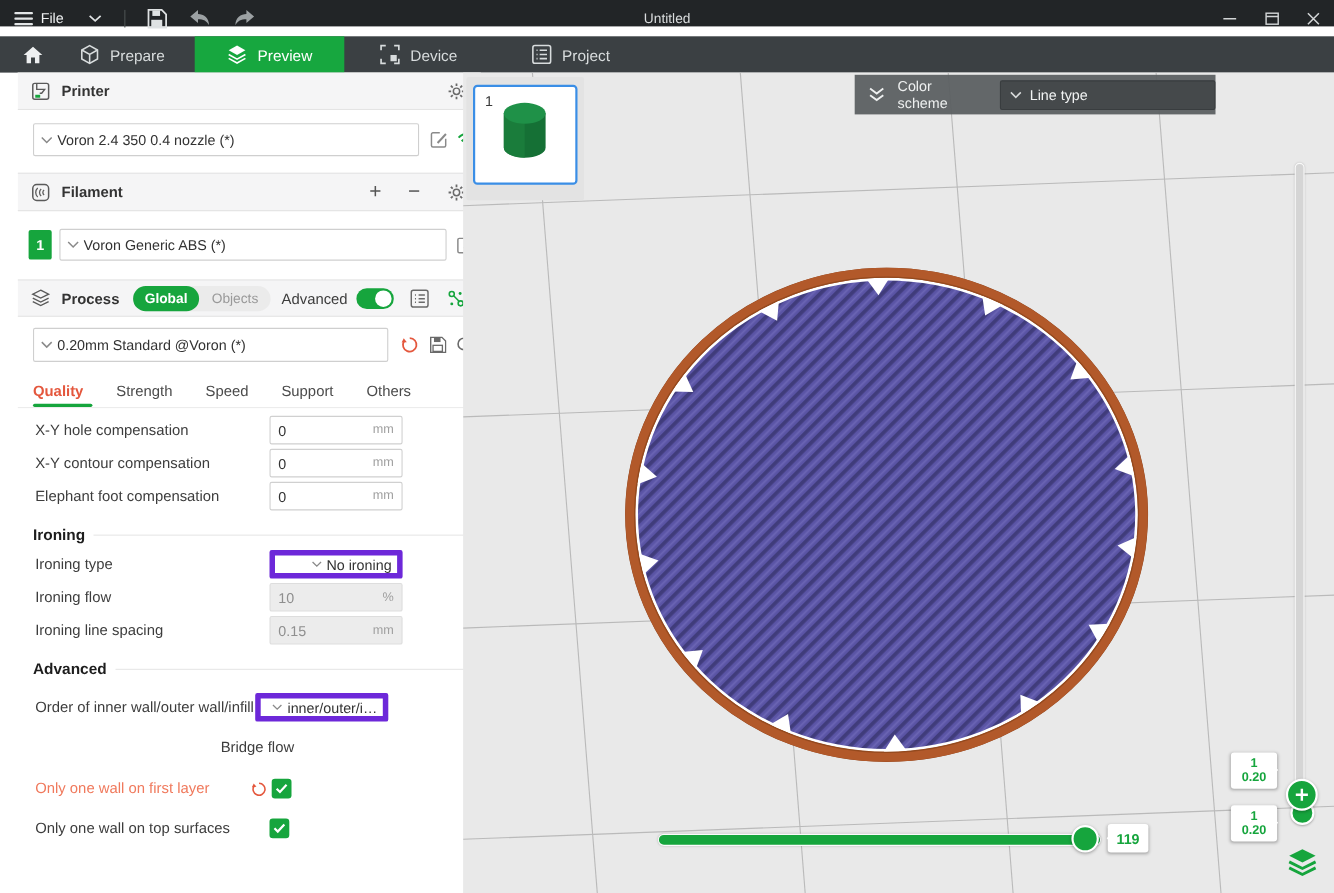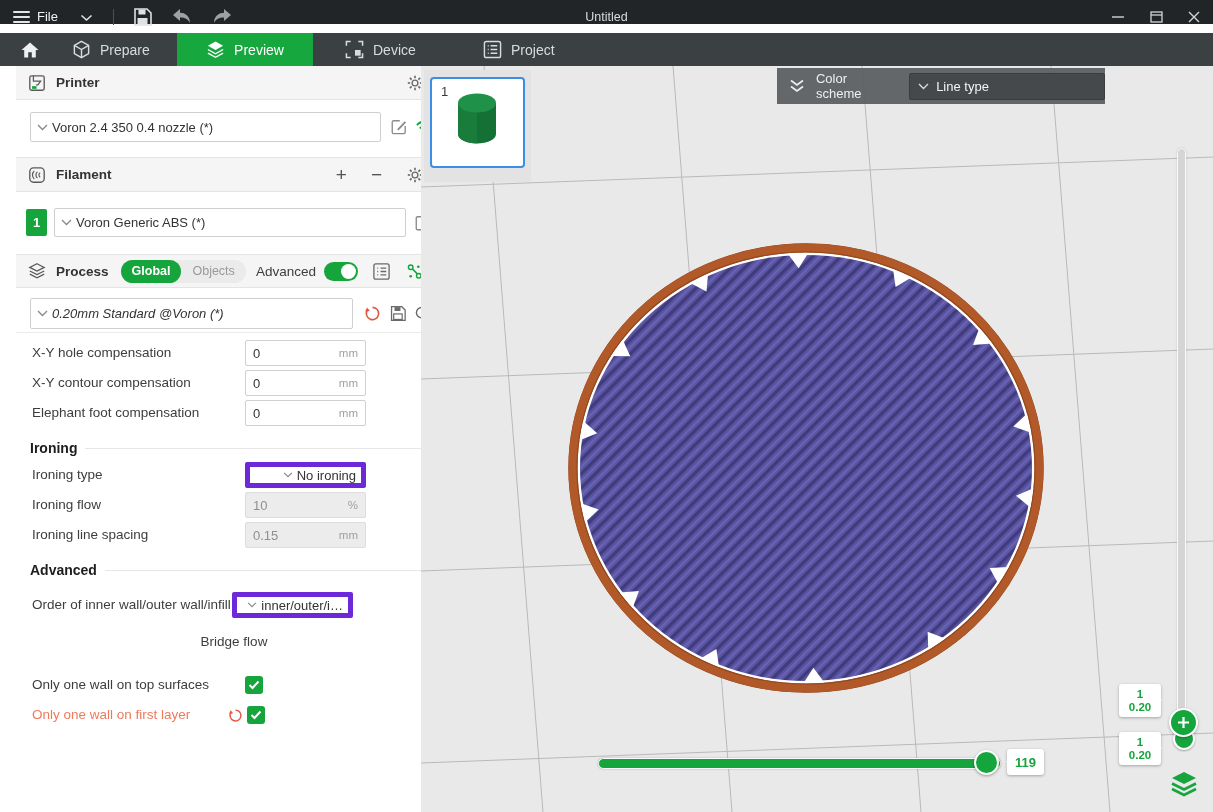--- a/index.html
+++ b/index.html
@@ -293,21 +293,21 @@
         </svg>
       <svg width="19" height="19" viewBox="0 0 20 20" style="margin-left:14px;">
           <circle cx="6" cy="5.5" r="2.4" fill="none" stroke="#16a53d" stroke-width="1.5"></circle>
           <line x1="8" y1="7.5" x2="13" y2="12.5" stroke="#16a53d" stroke-width="1.5"></line>
           <circle cx="14.5" cy="14.5" r="2.4" fill="none" stroke="#16a53d" stroke-width="1.5"></circle>
           <circle cx="14" cy="5" r="1.4" fill="#16a53d"></circle>
           <circle cx="6" cy="15" r="1.4" fill="#16a53d"></circle>
         </svg>
     </div>
 
-    <div class="row" style="margin:10px 0 0 14px;font-style:italic;">
+    <div class="row" style="margin:10px 0 0 14px;">
       <div class="selectbox" style="width:323px;height:31px;">
         <svg width="11" height="7" viewBox="0 0 11 7">
             <polyline points="1,1 5.5,5.5 10,1" fill="none" stroke="#8a8a8a" stroke-width="1.4"></polyline>
           </svg>
         <span class="sel-text">0.20mm Standard @Voron (*)</span>
       </div>
       <svg width="17" height="17" viewBox="0 0 18 18" style="margin-left:11px;">
           <path d="M9 2.5 a6.5 6.5 0 1 1 -5.5 3" fill="none" stroke="#e4573d" stroke-width="1.7"></path>
           <polygon points="1.2,6.8 6.2,6.4 3.2,2.6" fill="#e4573d"></polygon>
         </svg>
@@ -315,20 +315,28 @@
           <path d="M3 2 h12 l4 4 v12 h-16 z" fill="none" stroke="#6a6a6a" stroke-width="1.5"></path>
           <rect x="6.5" y="2.5" width="7" height="4.5" fill="#6a6a6a"></rect>
           <rect x="5.5" y="10.5" width="10" height="6.5" fill="none" stroke="#6a6a6a" stroke-width="1.4"></rect>
         </svg>
       <svg width="18" height="18" viewBox="0 0 20 20" style="margin-left:8px;">
           <circle cx="8.5" cy="8.5" r="5.8" fill="none" stroke="#6a6a6a" stroke-width="1.6"></circle>
           <line x1="13" y1="13" x2="18" y2="18" stroke="#6a6a6a" stroke-width="1.8"></line>
         </svg>
     </div>
 
+    <div class="ptabs">
+      <span class="ptab active">Quality</span>
+      <span class="ptab">Strength</span>
+      <span class="ptab">Speed</span>
+      <span class="ptab">Support</span>
+      <span class="ptab">Others</span>
+      <div class="ptab-underline"></div>
+    </div>
     <div style="height:1px;background:#ececec;margin-top:3px;"></div>
 
     <div class="params">
 
       <div class="prow">
         <span class="lbl">X-Y hole compensation</span>
         <div class="inputbox">
           <span class="val">0</span>
           <span class="unit">mm</span>
         </div>
@@ -396,35 +404,35 @@
         </div>
       </div>
 
       <div class="prow" style="margin-top:6px;flex-direction:column;">
         <span class="lbl">Bridge flow</span>
         <div class="inputbox">
           <span class="val">0.95</span>
         </div>
       </div>
 
-      <div class="prow" style="margin-top:6px;">
-        <span class="lbl">Only one wall on top surfaces</span>
+      <div class="prow">
+        <span class="lbl modified" style="flex-basis:196px;">Only one wall on first layer</span>
+        <svg width="15" height="15" viewBox="0 0 18 18" style="margin-right:4px;">
+            <path d="M9 2.5 a6.5 6.5 0 1 1 -5.5 3" fill="none" stroke="#e4573d" stroke-width="1.7"></path>
+            <polygon points="1.2,6.8 6.2,6.4 3.2,2.6" fill="#e4573d"></polygon>
+          </svg>
         <div class="checkbox">
           <svg width="12" height="10" viewBox="0 0 12 10">
               <polyline points="1.5,5 4.5,8 10.5,1.5" fill="none" stroke="#fff" stroke-width="2"></polyline>
             </svg>
         </div>
       </div>
 
-      <div class="prow">
-        <span class="lbl modified" style="flex-basis:196px;">Only one wall on first layer</span>
-        <svg width="15" height="15" viewBox="0 0 18 18" style="margin-right:4px;">
-            <path d="M9 2.5 a6.5 6.5 0 1 1 -5.5 3" fill="none" stroke="#e4573d" stroke-width="1.7"></path>
-            <polygon points="1.2,6.8 6.2,6.4 3.2,2.6" fill="#e4573d"></polygon>
-          </svg>
+      <div class="prow" style="margin-top:6px;">
+        <span class="lbl">Only one wall on top surfaces</span>
         <div class="checkbox">
           <svg width="12" height="10" viewBox="0 0 12 10">
               <polyline points="1.5,5 4.5,8 10.5,1.5" fill="none" stroke="#fff" stroke-width="2"></polyline>
             </svg>
         </div>
       </div>
 
     </div>
 
     <div class="scroll-thumb"></div>

